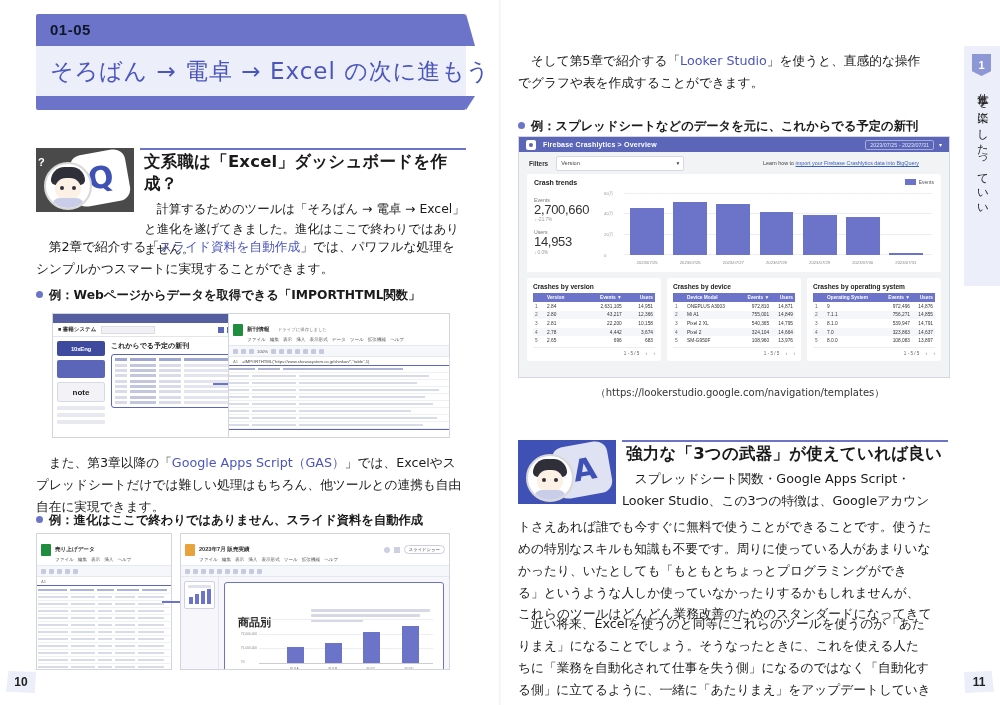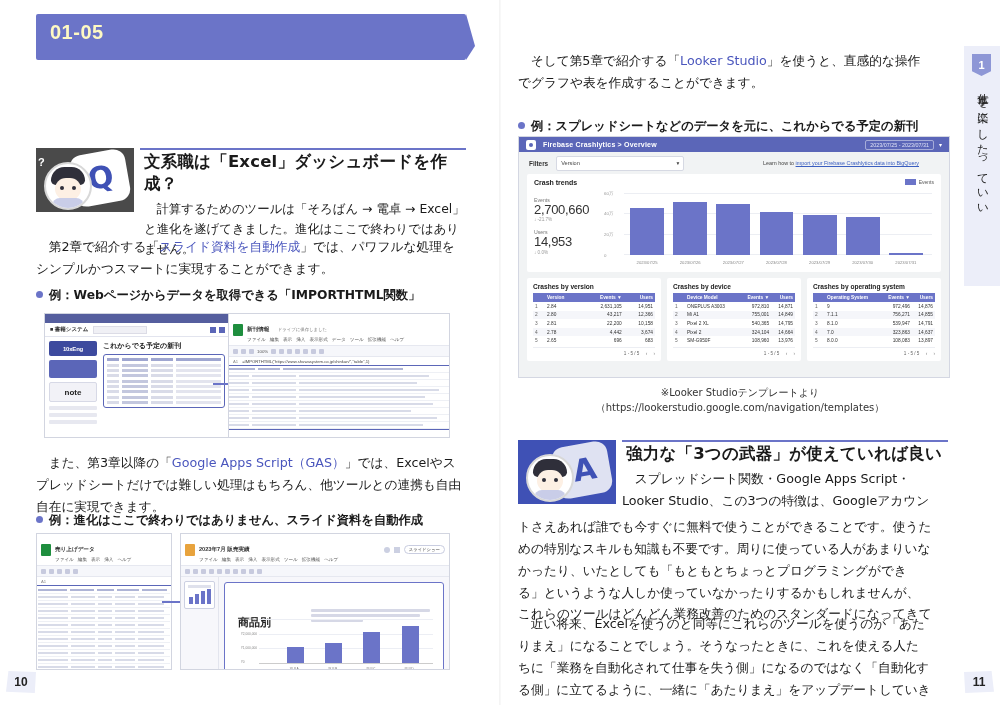--- a/index.html
+++ b/index.html
@@ -22,21 +22,21 @@
   .sec-head{position:absolute;left:36px;top:14px;width:430px;}
   .sec-head .bar-top{
     background:#6b74c8;height:32px;border-radius:2px 2px 0 0;
     position:relative;
   }
   .sec-head .bar-top:after{
     content:"";position:absolute;right:-9px;top:0;width:0;height:0;
     border-left:9px solid #6b74c8;border-bottom:0 solid transparent;
     border-top:32px solid transparent;
   }
-  .sec-num{color:#fef9c3;font-weight:bold;font-size:20px;letter-spacing:.5px;
+  .sec-num{color:#0f172a;font-weight:bold;font-size:15px;letter-spacing:.5px;
     padding:7px 0 0 14px;display:block;}
   .sec-mid{background:#eceef9;height:50px;display:flex;align-items:center;}
   .sec-title{
     color:#4a56bd;font-size:23px;padding-left:14px;letter-spacing:1px;
     font-family:"DejaVu Sans","Liberation Sans",sans-serif;white-space:nowrap;
   }
   .sec-foot{background:#6b74c8;height:14px;position:relative;border-radius:0 0 2px 2px;}
   .sec-foot:after{
     content:"";position:absolute;right:-9px;bottom:0;width:0;height:0;
     border-left:9px solid #6b74c8;border-top:0 solid transparent;
@@ -240,20 +240,23 @@
 
 <div class="spread">
   <div class="gutter"></div>
 
   <div class="page page-left">
 
     <div class="sec-head">
       <div class="bar-top">
         <span class="sec-num">01-05</span>
       </div>
+      <div class="sec-mid">
+        <span class="sec-title">そろばん → 電卓 → Excel の次に進もう</span>
+      </div>
       <div class="sec-foot"></div>
     </div>
 
     <div class="callout" style="left:36px;top:148px;width:430px;">
       <div class="rule"></div>
       <div class="cal-icon dark">
         <div class="speech"></div>
         <div class="speech-letter">Q</div>
         <div class="avatar">
           <div class="hair"></div>
@@ -269,21 +272,21 @@
         <div class="cal-text">計算するためのツールは「そろばん → 電卓 → Excel」と進化を遂げてきました。進化はここで終わりではありません。</div>
       </div>
     </div>
 
     <div class="para" style="left:36px;top:236px;width:430px;">
       <span>第2章で紹介する「</span><span class="hl">スライド資料を自動作成</span><span>」では、パワフルな処理をシンプルかつスマートに実現することができます。</span>
     </div>
 
     <div class="ex-label" style="left:36px;top:287px;">例：Webページからデータを取得できる「IMPORTHTML関数」</div>
 
-    <div class="shot" style="left:44px;top:313px;width:185px;height:123px;">
+    <div class="shot" style="left:52px;top:313px;width:185px;height:123px;">
       <div class="web-top"></div>
       <div class="web-nav">
         <span class="web-logo">■ 書籍システム</span>
         <span class="web-search"></span>
         <span style="margin-left:auto;display:flex;gap:3px;">
           <span class="web-ic"></span>
           <span class="web-ic"></span>
         </span>
       </div>
       <div class="web-body">
@@ -872,21 +875,20 @@
           <div class="tbl-foot">
             <span>1 - 5 / 5</span>
             <span class="nav">‹</span>
             <span class="nav">›</span>
           </div>
         </div>
       </div>
     </div>
 
     <div class="caption" style="left:70px;top:385px;width:340px;">
-      <div>※Looker Studioテンプレートより</div>
       <div>（https://lookerstudio.google.com/navigation/templates）</div>
     </div>
 
     <div class="callout" style="left:18px;top:440px;width:430px;">
       <div class="rule"></div>
       <div class="cal-icon blue">
         <div class="speech lt"></div>
         <div class="speech-letter">A</div>
         <div class="avatar">
           <div class="hair"></div>

